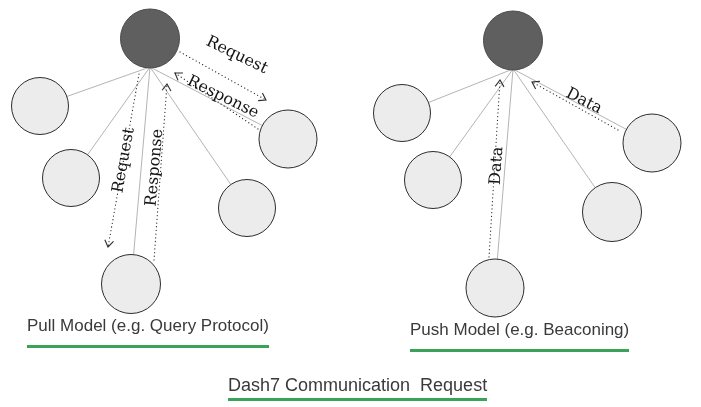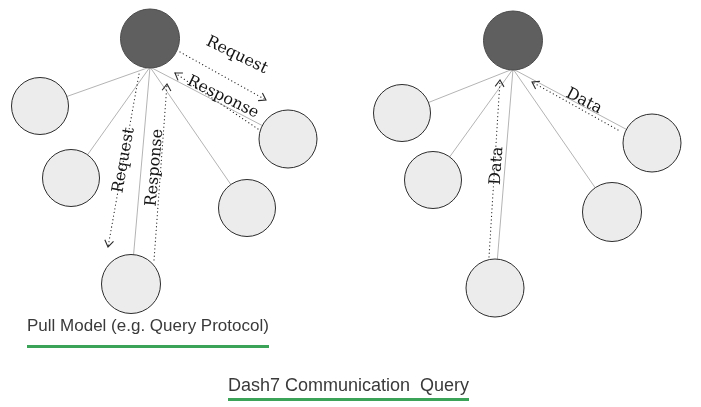--- a/index.html
+++ b/index.html
@@ -116,14 +116,15 @@
       <circle class="hub" cx="513" cy="40.5" r="29.5"></circle>
       <circle class="node" cx="402" cy="113" r="28.5"></circle>
       <circle class="node" cx="433" cy="180" r="28.5"></circle>
       <circle class="node" cx="495" cy="288" r="29"></circle>
       <circle class="node" cx="612" cy="212" r="29.5"></circle>
       <circle class="node" cx="652" cy="143" r="29"></circle>
     </g>
   </svg>
 
   <div class="caption cap-pull">Pull Model (e.g. Query Protocol)</div>
-  <div class="figure-title cap-title">Dash7 Communication  Query</div>
+  <div class="caption cap-push">Push Model (e.g. Beaconing)</div>
+  <div class="figure-title cap-title">Dash7 Communication  Request</div>
 </div>
 
 </body></html>

